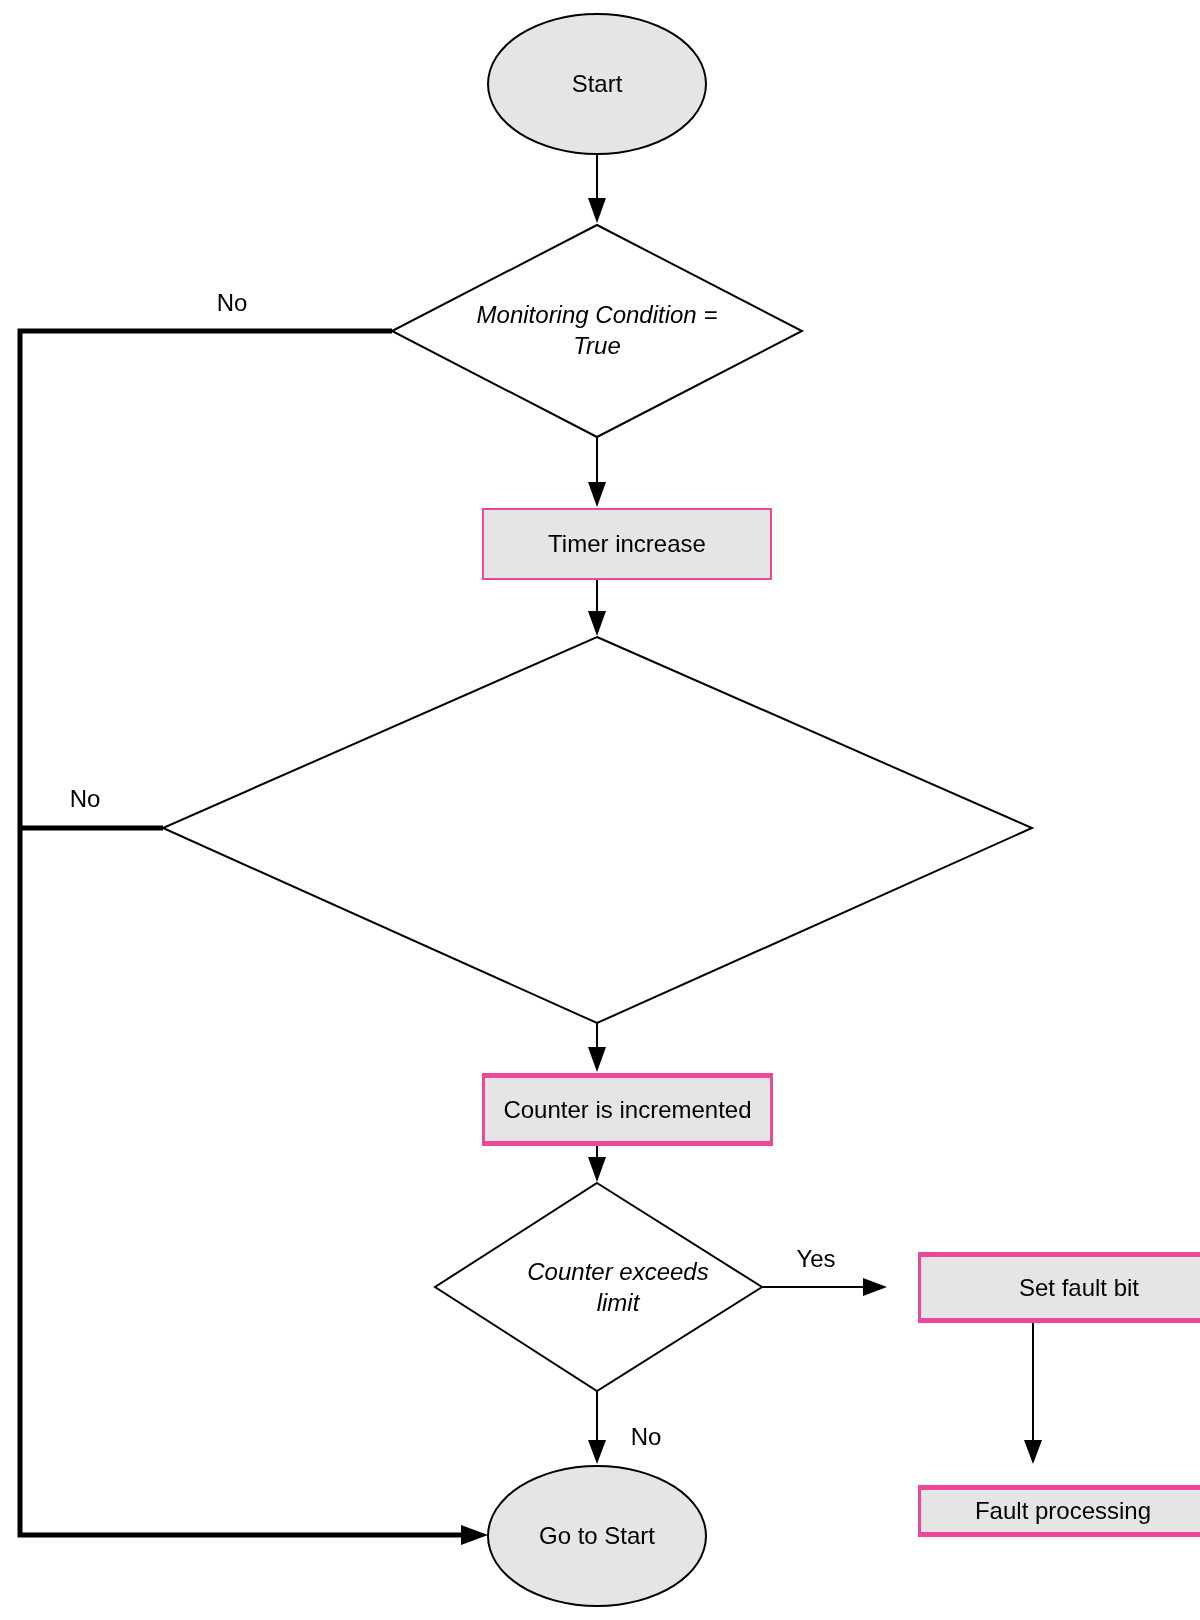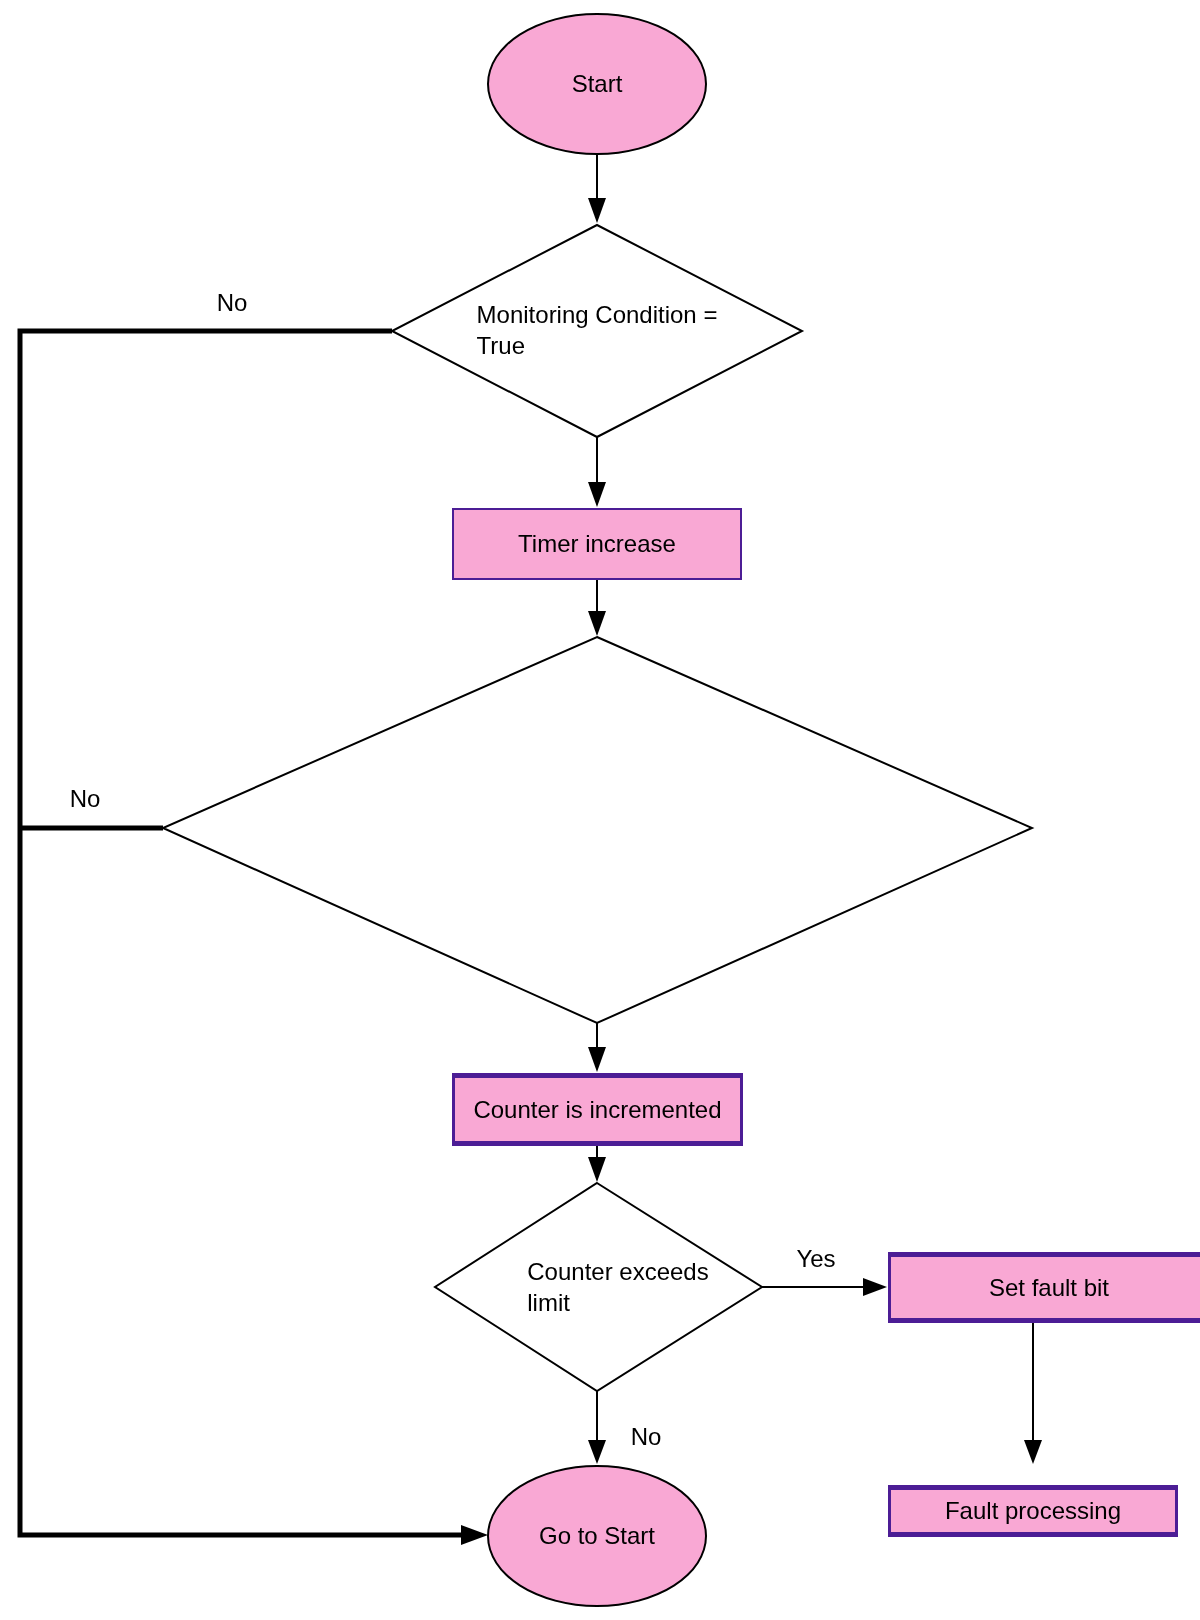--- a/index.html
+++ b/index.html
@@ -17,40 +17,43 @@
     left: 0; top: 0;
     width: 1200px; height: 1620px;
   }
   .node {
     position: absolute;
     display: flex;
     align-items: center;
     justify-content: center;
     text-align: center;
     box-sizing: border-box;
-    background: #f9a8d4;
+    background: #e5e5e5;
     font-size: 24px;
     line-height: 30px;
   }
   .ellipse {
     border: 2px solid #000000;
     border-radius: 50%;
   }
   .rect {
-    border: 2px solid #4c1d95;
+    border: 2px solid #ec4899;
+    margin-left: 30px;
   }
   .rect.thick {
     border-width: 5px 3px;
   }
   .label {
     position: absolute;
     transform: translate(-50%, -50%);
     font-size: 24px;
     line-height: 31px;
+    text-align: center;
     white-space: pre-wrap;
+    font-style: italic;
   }
   .label.big {
     font-size: 23px;
     line-height: 29px;
   }
   .edge-label {
     position: absolute;
     transform: translate(-50%, -50%);
     font-size: 24px;
     white-space: nowrap;

